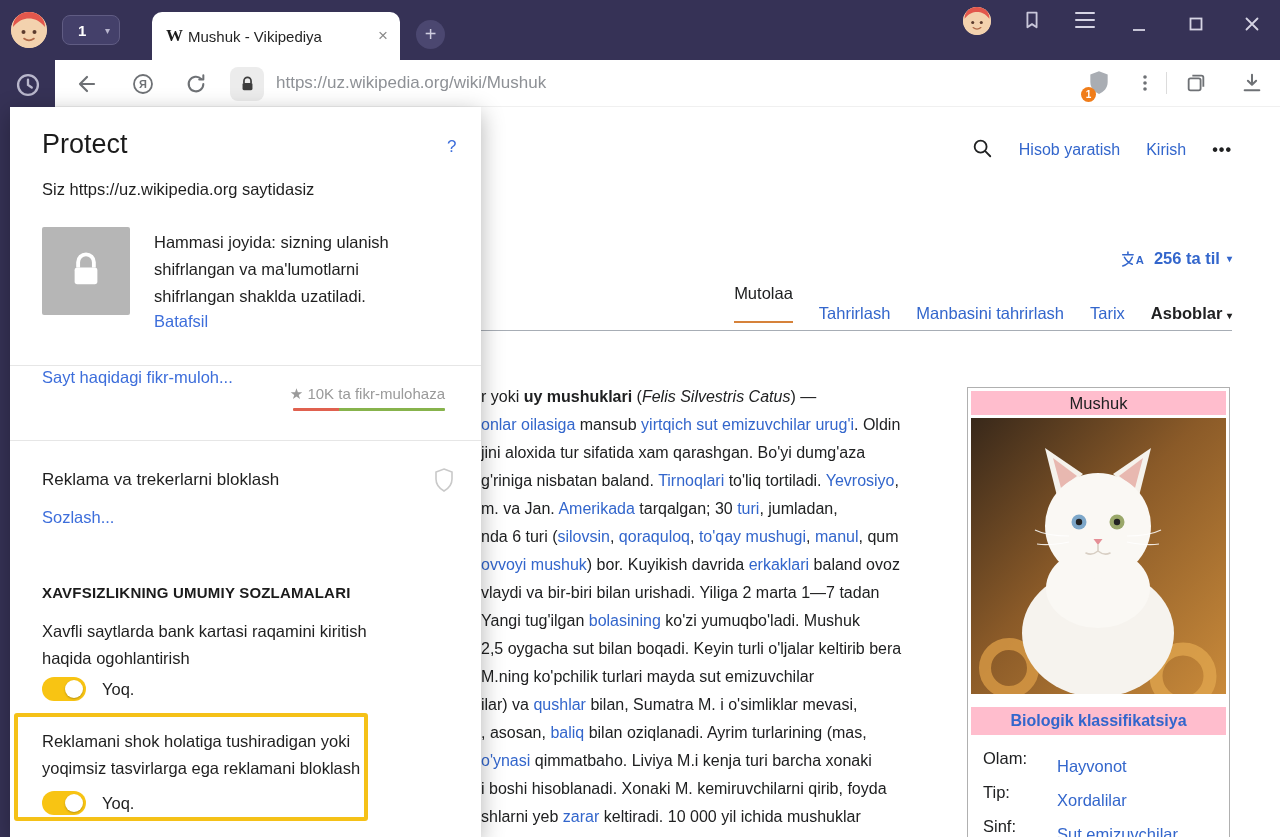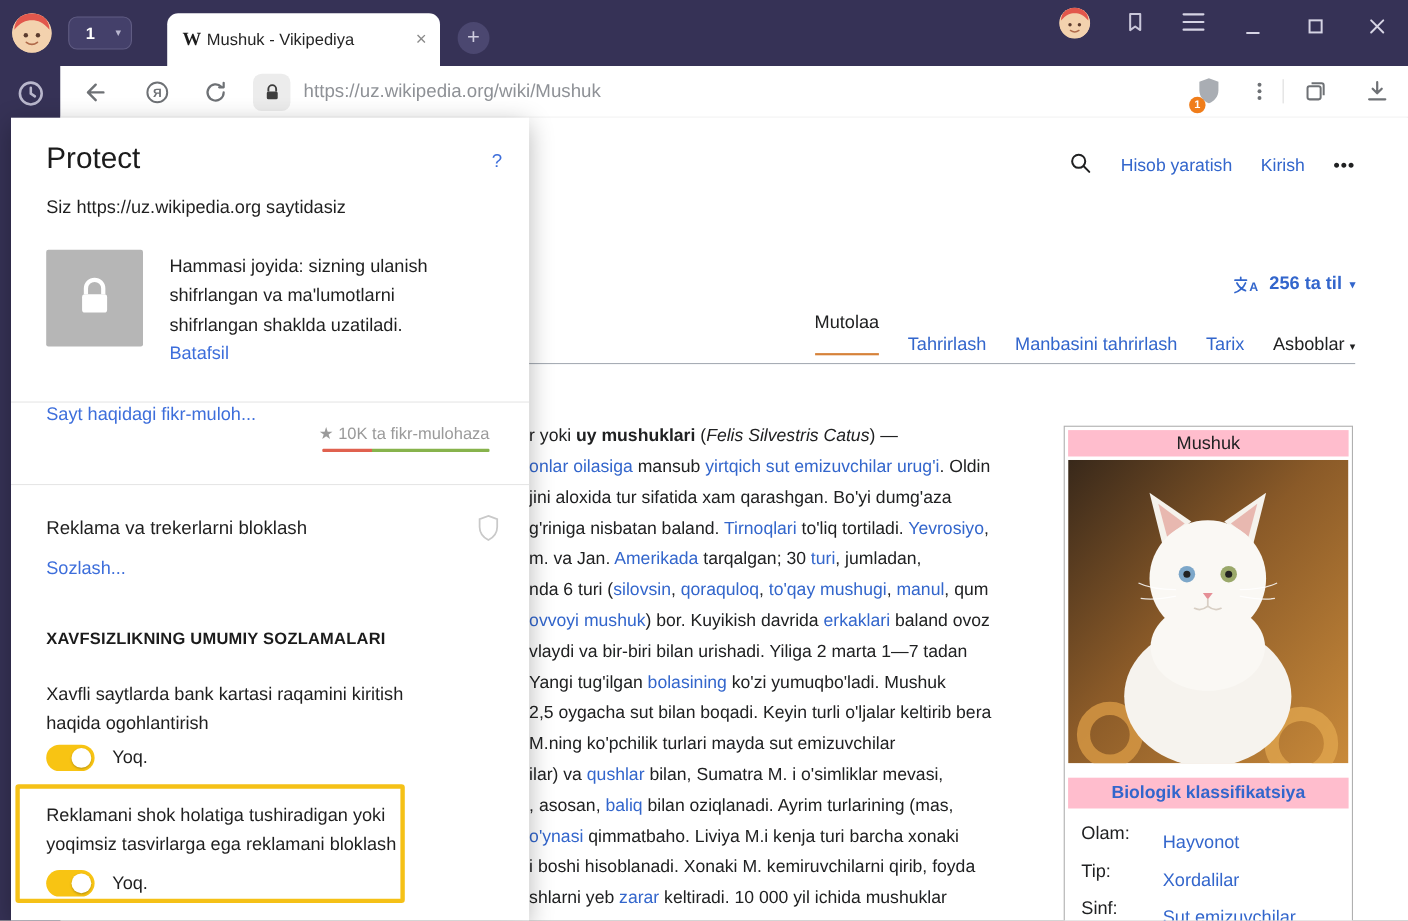--- a/index.html
+++ b/index.html
@@ -59,21 +59,21 @@
   .page { position:absolute; left:55px; top:107px; width:1225px; height:730px; background:#fff; overflow:hidden; }
   .wlinkc { color:#3366cc; }
   .toprow { position:absolute; right:48px; top:30px; display:flex; align-items:center; gap:26px; font-size:16px; }
   .langrow { position:absolute; right:48px; top:142px; display:flex; align-items:center; gap:7px;
              color:#3366cc; font-size:16.5px; font-weight:bold; }
   .wtabs { position:absolute; left:381px; top:184px; width:796px; height:40px;
            border-bottom:1px solid #a7adb5; display:flex; justify-content:flex-end; align-items:flex-end;
            gap:26px; padding-bottom:7px; font-size:16.5px; }
   .wtab { color:#3366cc; }
   .wtab.active { color:#202122; border-bottom:2px solid #d6823a; padding-bottom:18px; }
-  .wtab.dark { color:#202122; }
+  .wtab.dark { color:#202122;font-weight:bold; }
   .article { position:absolute; left:426px; top:276px; width:486px; overflow:hidden;
              font-size:16px; line-height:28px; color:#202122; }
   .aline { white-space:nowrap; height:28px; }
   .wl { color:#3366cc; }
   .infobox { position:absolute; left:912px; top:280px; width:263px; height:470px;
              border:1px solid #b0b0b0; background:#fff; padding:3px; font-size:16.5px; }
   .ibtitle { height:24px; background:#ffbdcd; display:flex; align-items:center; justify-content:center;
              font-weight:normal; color:#202122; }
   .ibimg { margin-top:3px; height:276px; overflow:hidden; }
   .ibclass { margin-top:13px; height:28px; background:#ffbdcd; display:flex; align-items:center; justify-content:center;
@@ -346,21 +346,21 @@
     <div class="divider" style="top:333px"></div>
 
     <div class="abs ptext" style="left:32px;top:363px;font-size:17px">Reklama va trekerlarni bloklash</div>
     <div class="abs" style="left:422px;top:360px">
       <svg width="24" height="26" viewBox="0 0 24 26">
           <path d="M12 2l8 3v7c0 6-3.5 9.5-8 12-4.5-2.5-8-6-8-12V5z" fill="none" stroke="#c9c9c9" stroke-width="1.6"></path>
         </svg>
     </div>
     <div class="abs plink" style="left:32px;top:401px">Sozlash...</div>
 
-    <div class="abs sechead" style="left:32px;top:465px">XAVFSIZLIKNING UMUMIY SOZLAMALARI</div>
+    <div class="abs sechead" style="left:32px;top:477px">XAVFSIZLIKNING UMUMIY SOZLAMALARI</div>
 
     <div class="abs ptext" style="left:32px;top:511px;line-height:27px">
       <div>Xavfli saytlarda bank kartasi raqamini kiritish</div>
       <div>haqida ogohlantirish</div>
     </div>
     <div class="abs togglerow" style="left:32px;top:570px">
       <span class="toggle">
           <span class="knob"></span>
         </span>
       <span class="ptext">Yoq.</span>

